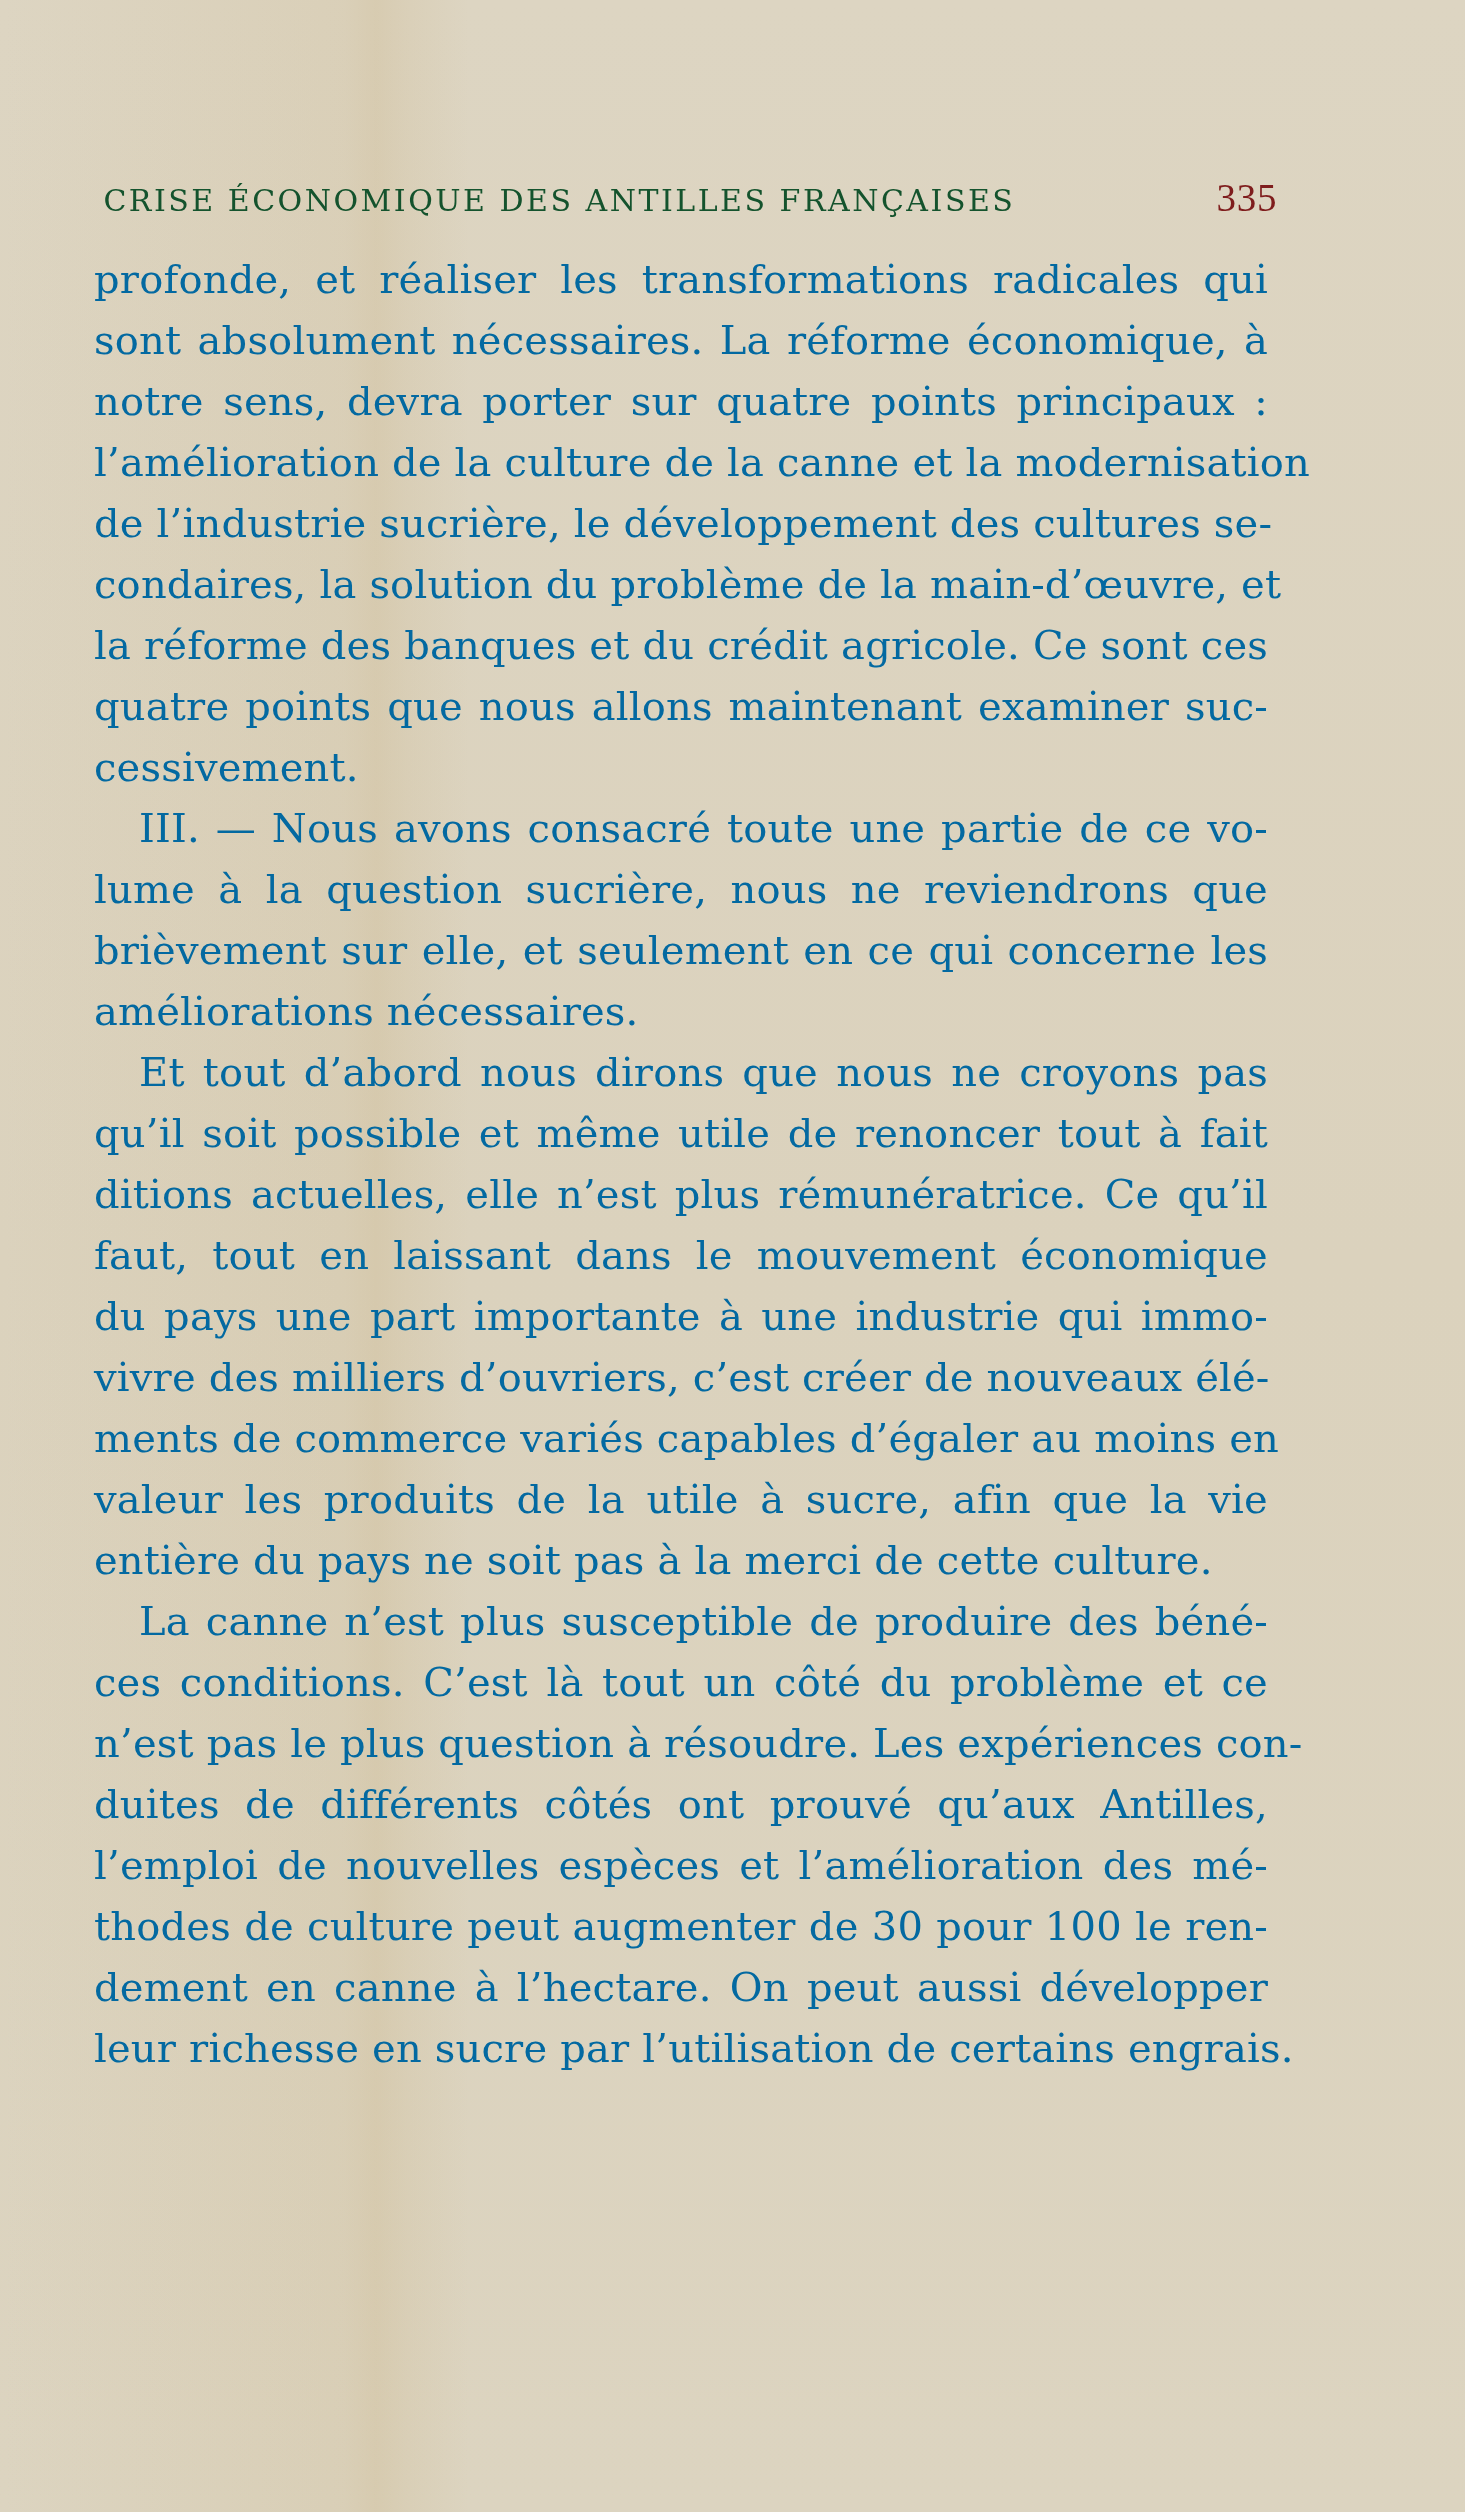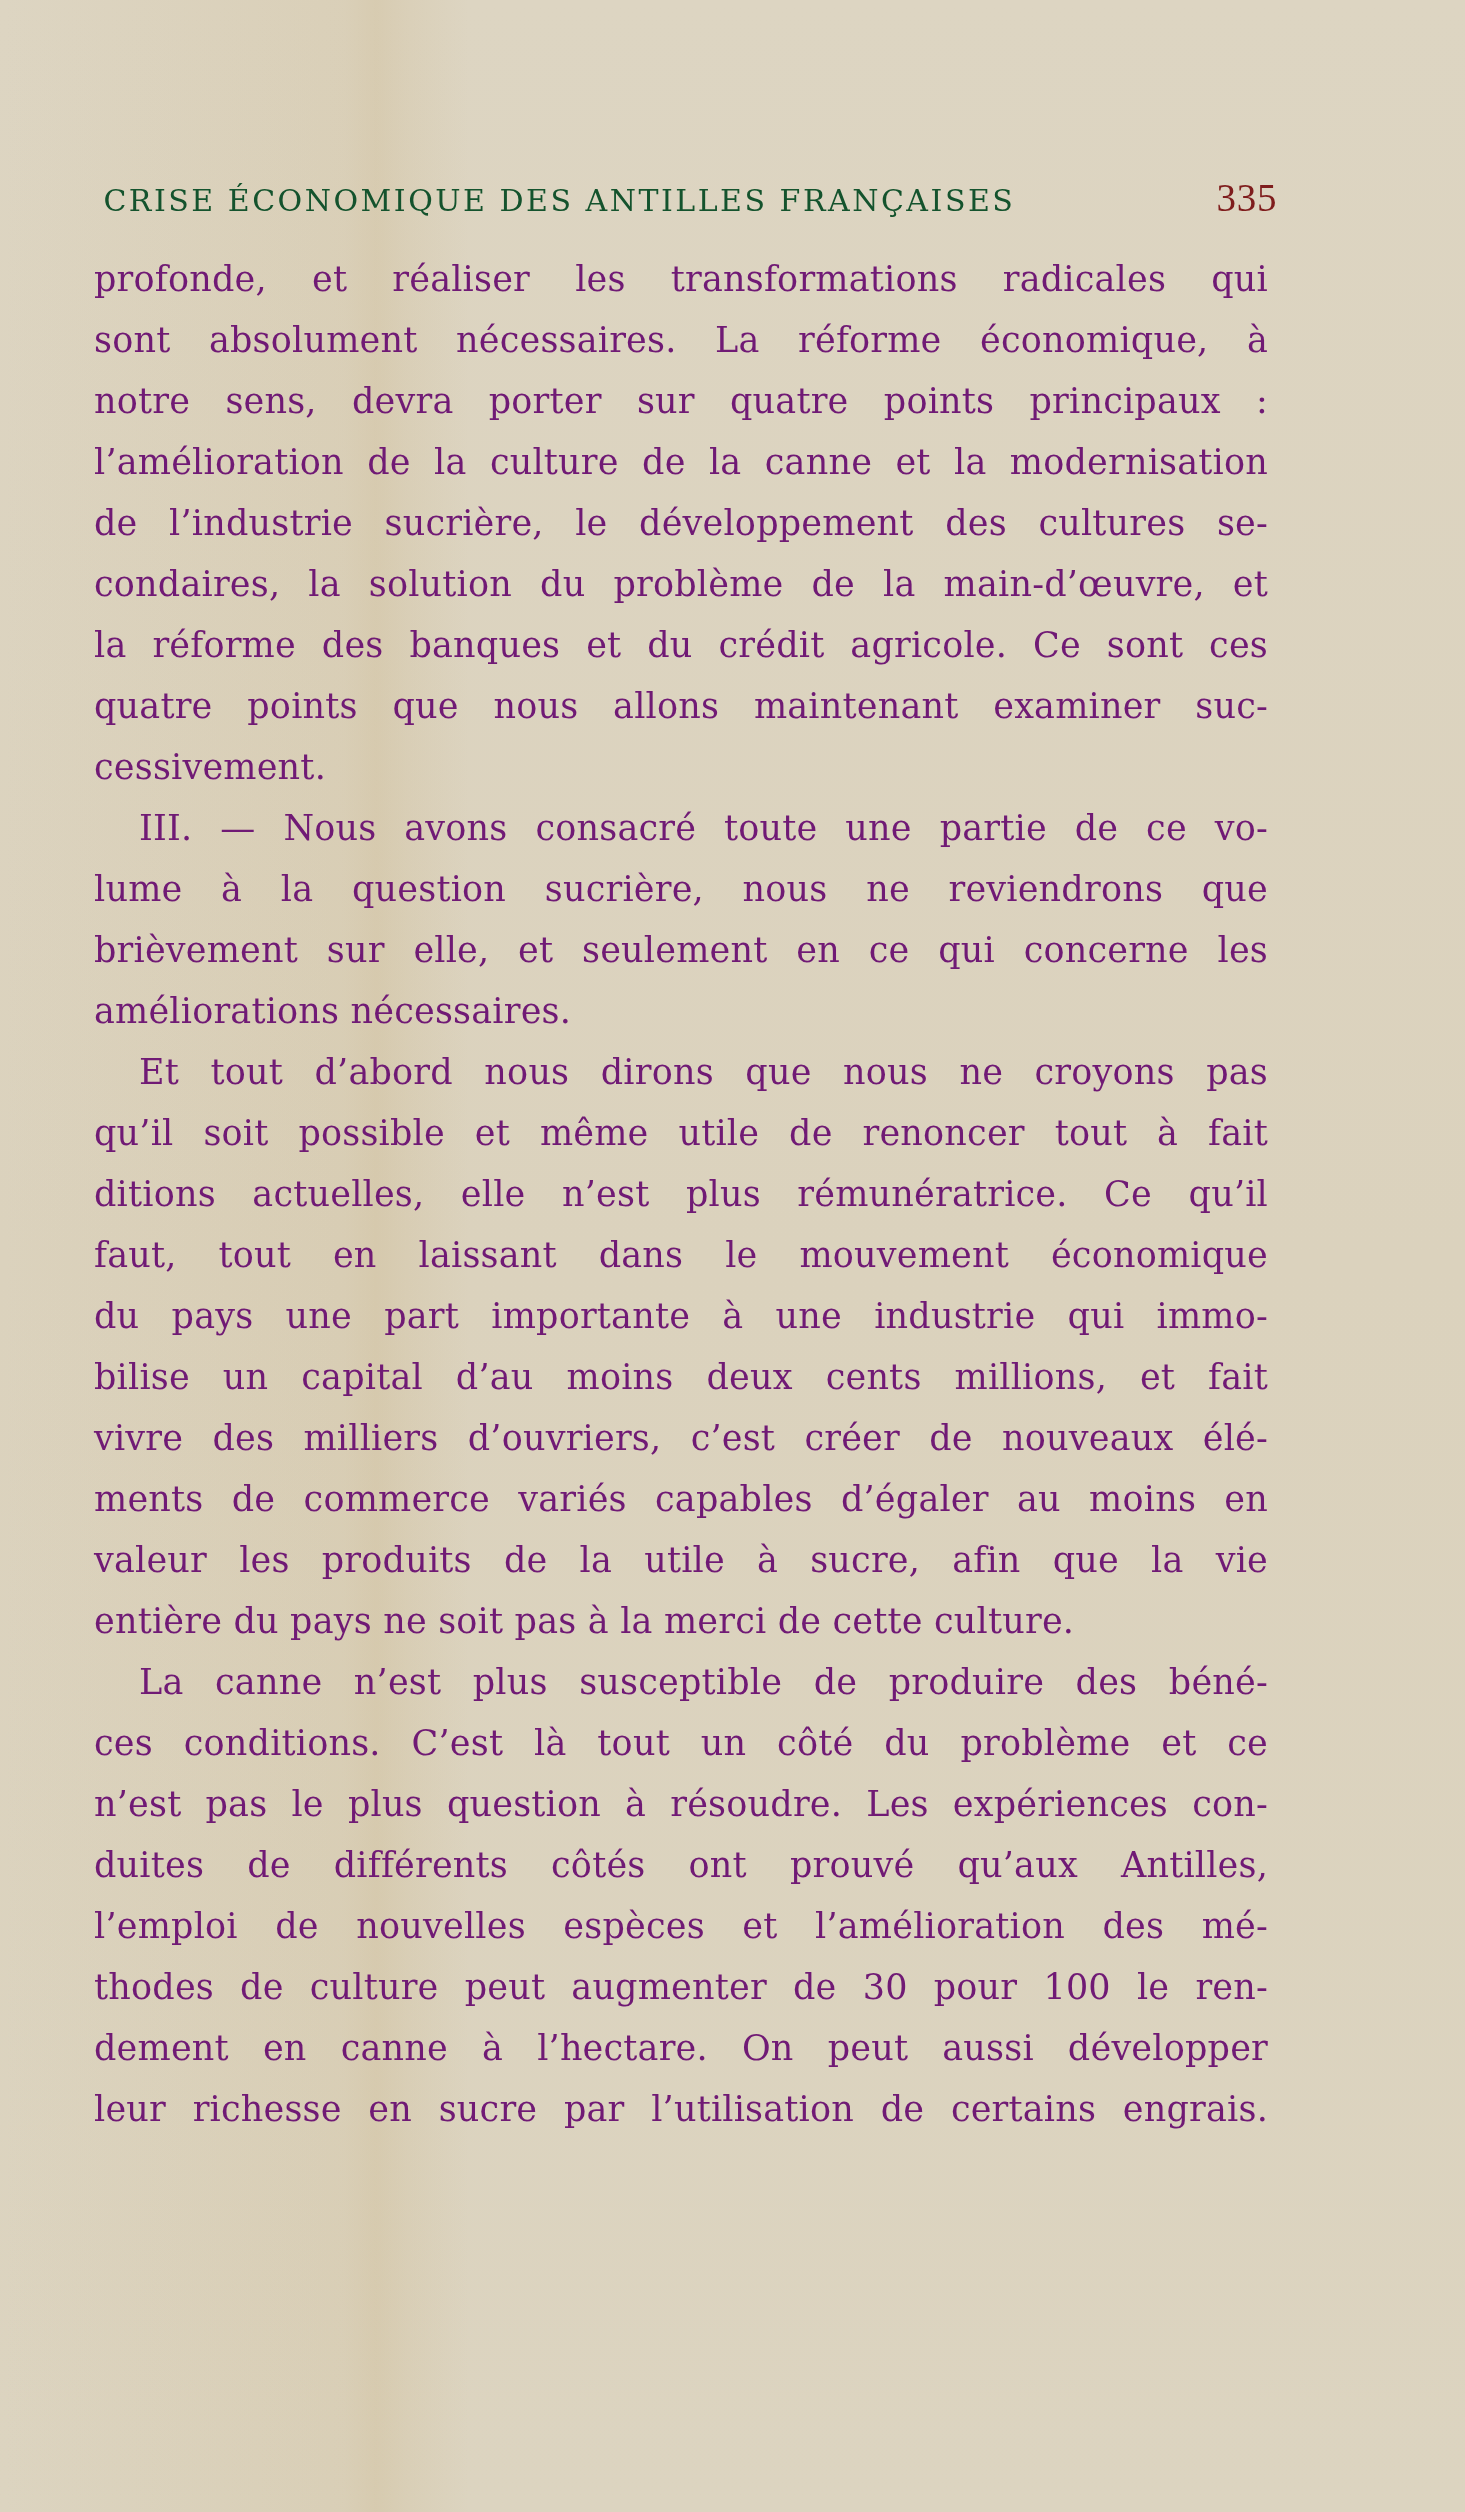--- a/index.html
+++ b/index.html
@@ -51,25 +51,25 @@
     .body-text {
       position: absolute;
       top: 249px;
       left: 0;
       width: 1174px;
     }
     .line {
       display: block;
       height: 61px;
       line-height: 61px;
-      font-size: 35px;
+      font-size: 40px;
       white-space: nowrap;
       text-align: justify;
       text-align-last: justify;
-      color: #701a75;
+      color: #0369a1;
       letter-spacing: 0.2px;
     }
     .line.last {
       text-align-last: left;
     }
     .line.indent {
       padding-left: 45px;
     }
   </style>
 </head>
@@ -102,21 +102,20 @@
       <span class="line">brièvement sur elle, et seulement en ce qui concerne les</span>
       <span class="line last">améliorations nécessaires.</span>
     </div>
 
     <div>
       <span class="line indent">Et tout d’abord nous dirons que nous ne croyons pas</span>
       <span class="line">qu’il soit possible et même utile de renoncer tout à fait</span>
       <span class="line">ditions actuelles, elle n’est plus rémunératrice. Ce qu’il</span>
       <span class="line">faut, tout en laissant dans le mouvement économique</span>
       <span class="line">du pays une part importante à une industrie qui immo-</span>
-      <span class="line">bilise un capital d’au moins deux cents millions, et fait</span>
       <span class="line">vivre des milliers d’ouvriers, c’est créer de nouveaux élé-</span>
       <span class="line">ments de commerce variés capables d’égaler au moins en</span>
       <span class="line">valeur les produits de la utile à sucre, afin que la vie</span>
       <span class="line last">entière du pays ne soit pas à la merci de cette culture.</span>
     </div>
 
     <div>
       <span class="line indent">La canne n’est plus susceptible de produire des béné-</span>
       <span class="line">ces conditions. C’est là tout un côté du problème et ce</span>
       <span class="line">n’est pas le plus question à résoudre. Les expériences con-</span>

